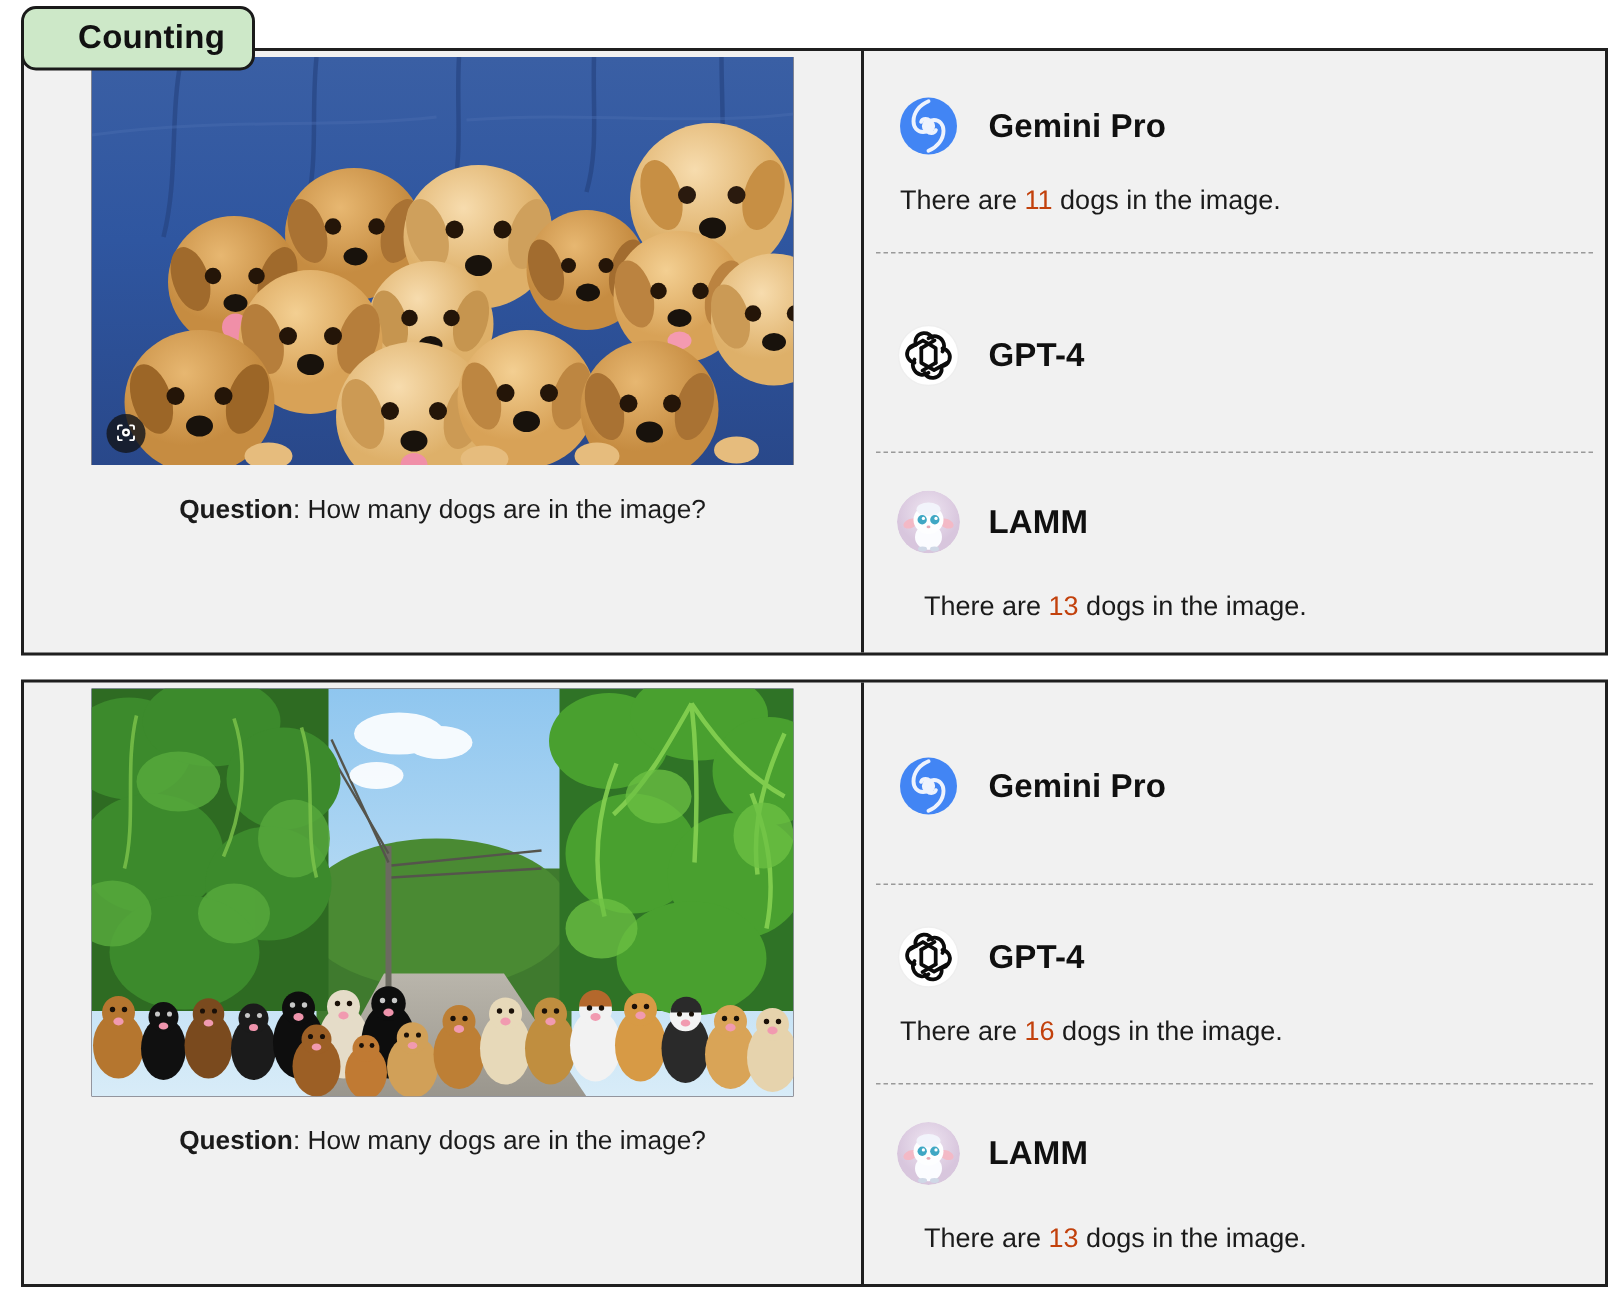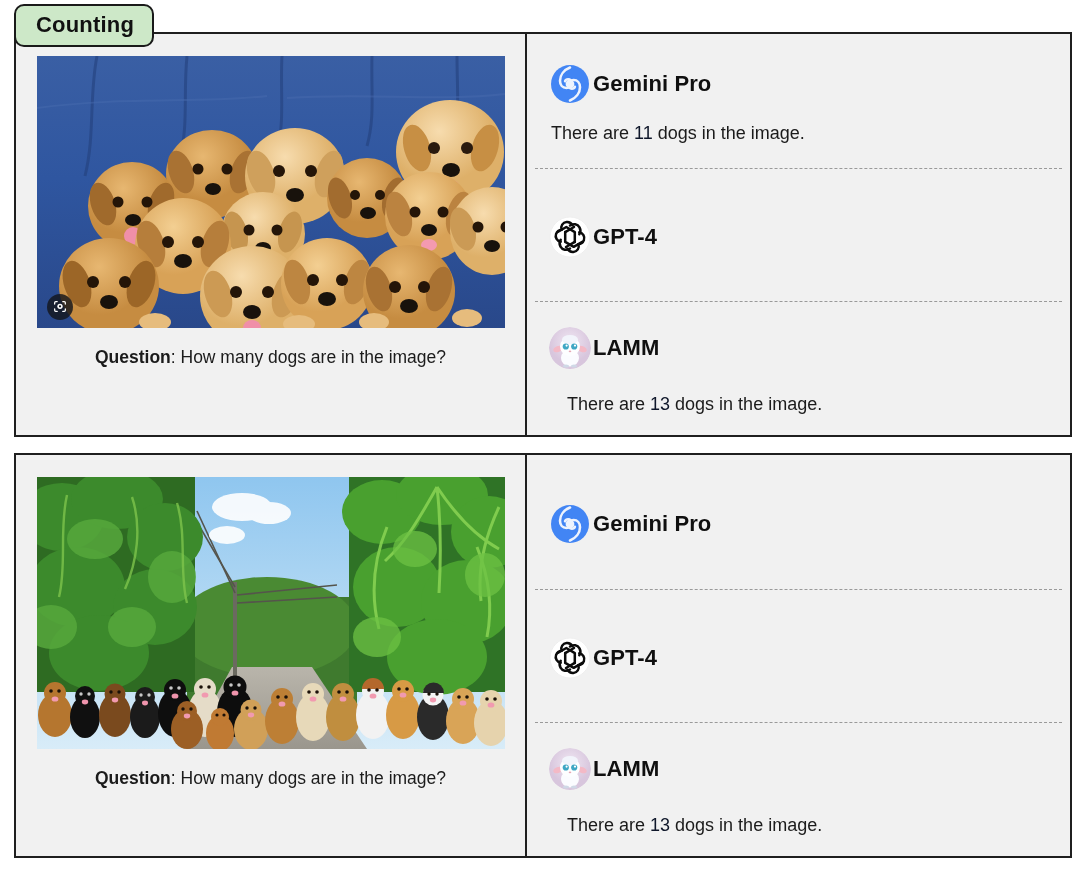--- a/index.html
+++ b/index.html
@@ -18,21 +18,21 @@
 
   
   .category-badge {
     position: absolute;
     left: 14px;
     top: 4px;
     z-index: 20;
     background: #cde8c8;
     border: 2px solid #1a1a1a;
     border-radius: 10px;
-    padding: 6px 18px 8px 20px;
+    padding: 6px 18px 8px 36px;
     font-size: 22px;
     font-weight: 600;
     color: #111111;
     letter-spacing: 0.2px;
     line-height: 1.15;
   }
 
   
   .panel {
     position: absolute;
@@ -40,28 +40,28 @@
     width: 1058px;
     border: 2px solid #1f1f1f;
     background: #f1f1f1;
     box-sizing: border-box;
     display: flex;
   }
   #panel-1 { top: 32px;  height: 405px; }
   #panel-2 { top: 453px; height: 405px; }
 
   .panel-left {
-    width: 511px;
+    width: 560px;
     box-sizing: border-box;
     border-right: 2px solid #1f1f1f;
     display: flex;
     flex-direction: column;
     align-items: center;
     justify-content: flex-start;
-    padding-top: 22px;
+    padding-top: 4px;
     flex-shrink: 0;
   }
   .panel-right {
     flex: 1;
     box-sizing: border-box;
     display: flex;
     flex-direction: column;
     padding: 0;
   }
 
@@ -112,21 +112,21 @@
     content: "";
     position: absolute;
     left: 8px;
     right: 8px;
     top: 0;
     border-top: 1.6px dashed #9a9a9a;
   }
   .model-row {
     display: flex;
     align-items: center;
-    gap: 2px;
+    gap: 19px;
     height: 46px;
   }
   .model-logo {
     width: 42px;
     height: 42px;
     flex-shrink: 0;
     border-radius: 50%;
     overflow: hidden;
     display: block;
   }
@@ -137,21 +137,21 @@
     letter-spacing: 0.1px;
   }
   .answer {
     margin-top: 14px;
     margin-left: 2px;
     font-size: 18px;
     color: #1b1b1b;
     line-height: 1.35;
   }
   .answer.indent { margin-left: 18px; margin-top: 21px; }
-  .hl { color: #0f172a; }
+  .hl { color: #c2410c; }
 </style>
 </head>
 <body>
 
 <div id="root">
 
   <div class="category-badge">Counting</div>
 
   <div class="panel" id="panel-1">
     <div class="panel-left">
@@ -644,20 +644,21 @@
                 <path d="M12.6 13.7c-1.3-3.6 1.2-7.3 5-7.6 2.5-.2 4.8 1.1 5.9 3.2"></path>
                 <path d="M16.2 16.1v9.8l8.5 4.9 8.6-4.9"></path>
                 <path d="M25.8 25.9v-9.8L17.3 11l-8.6 5"></path>
                 <path d="M16.2 16.1 25 11"></path>
                 <path d="M25.8 25.9 17 31"></path>
               </g>
             </svg>
           </span>
           <span class="model-name">GPT-4</span>
         </div>
+        <div class="answer"><span>There are </span><span class="hl">16</span><span> dogs in the image.</span></div>
       </div>
 
       <div class="response">
         <div class="model-row">
           <span class="model-logo">
             <svg width="42" height="42" viewBox="0 0 42 42">
               <defs>
                 <radialGradient id="lambbg2" cx="50%" cy="35%">
                   <stop offset="0%" stop-color="#efe6f2"></stop>
                   <stop offset="100%" stop-color="#d8c6dd"></stop>

